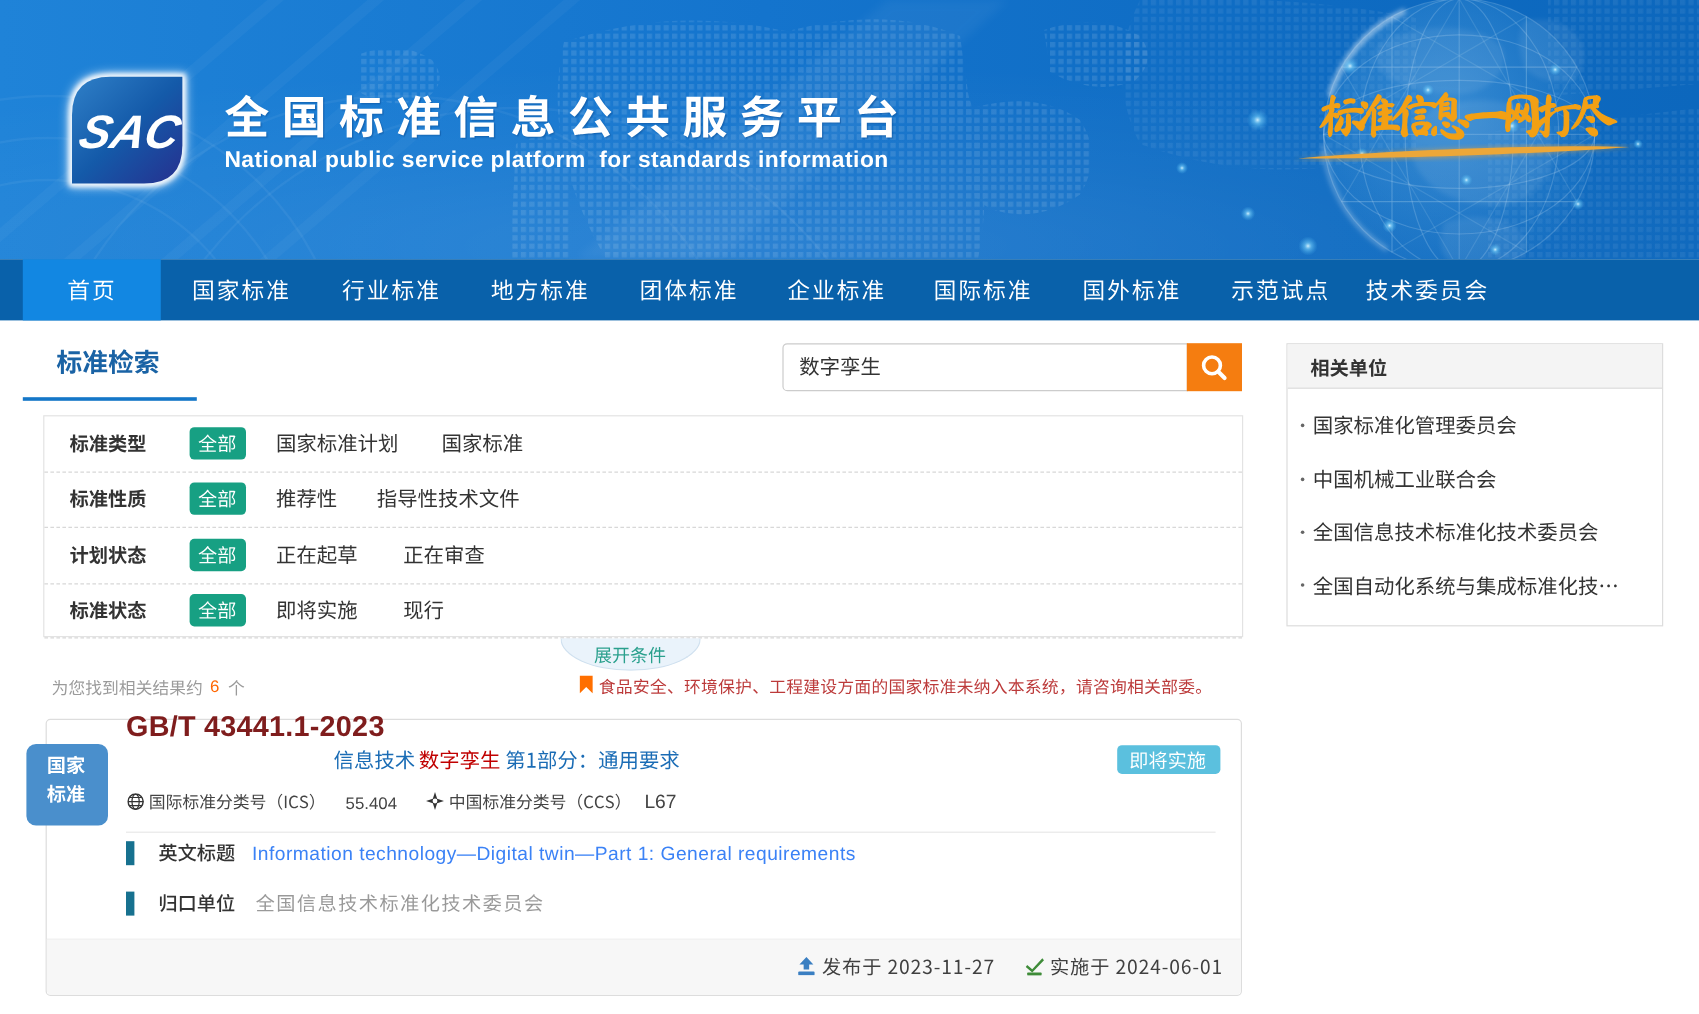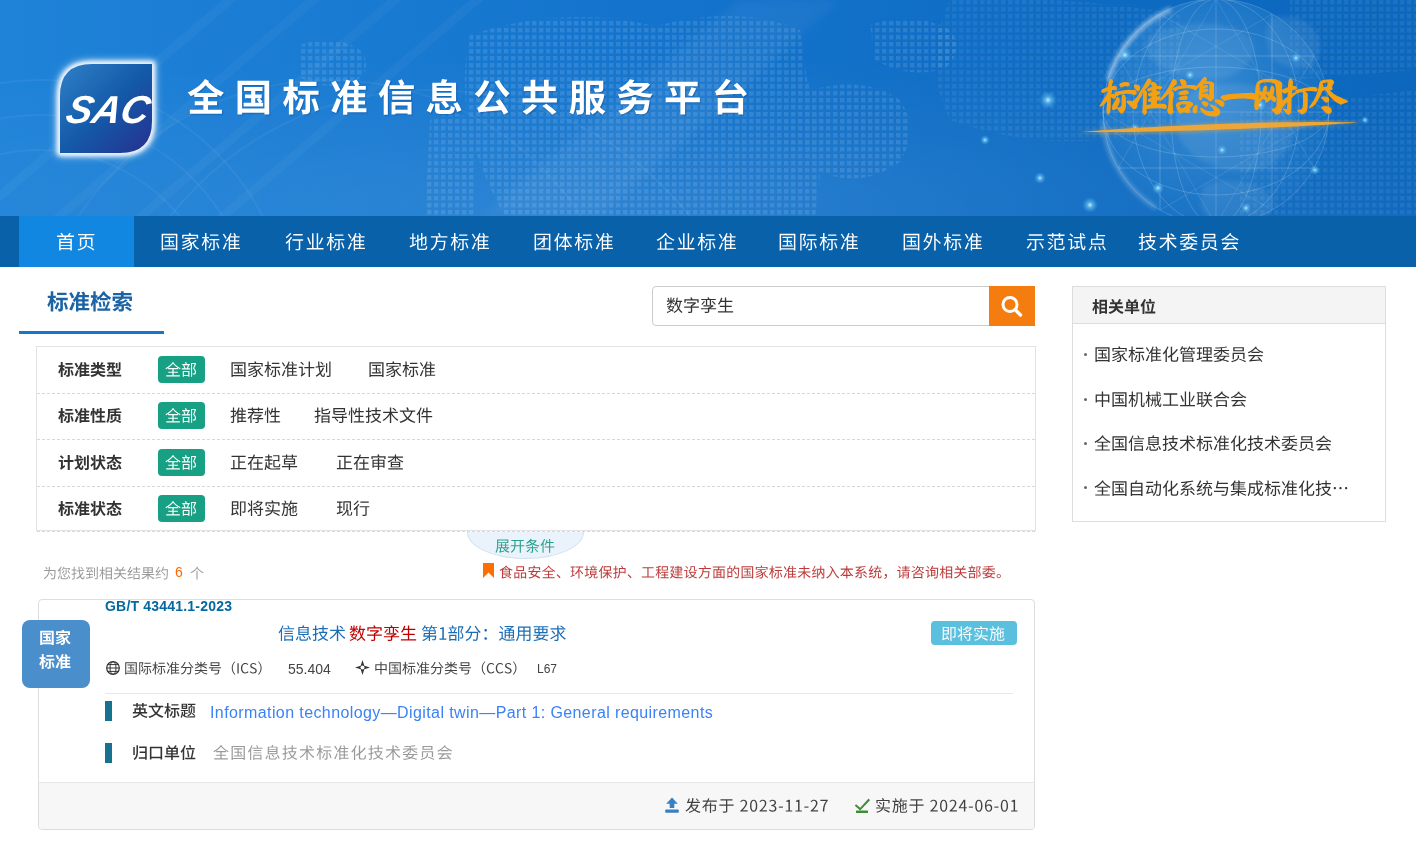--- a/index.html
+++ b/index.html
@@ -336,20 +336,21 @@
         <use href="#g4" x="5088"></use>
         <use href="#g5" x="6360"></use>
         <use href="#g6" x="7632"></use>
         <use href="#g7" x="8904"></use>
         <use href="#g8" x="10176"></use>
         <use href="#g9" x="11448"></use>
         <use href="#g10" x="12720"></use>
         <use href="#g11" x="13992"></use>
       </g>
     </svg>
+    <div class="abs" style="left:187px;top:124px;font-size:19px;font-weight:bold;color:#fff;letter-spacing:0.4px;line-height:19px;white-space:nowrap">National public service platform&nbsp; for standards information</div>
     <svg class="t" style="left:1098.0px;top:65.9px;" width="242.0" height="61.5">
       <g transform="translate(0,45.10) scale(0.04100,-0.04100)" fill="#f3a014" stroke="#f3a014" stroke-width="29">
         <use href="#g12"></use>
         <use href="#g13" x="732"></use>
         <use href="#g14" x="1463"></use>
         <use href="#g15" x="2195"></use>
         <use href="#g16" x="2927"></use>
         <use href="#g17" x="3659"></use>
         <use href="#g18" x="4390"></use>
         <use href="#g19" x="5122"></use>
@@ -669,21 +670,21 @@
         <use href="#g1"></use>
         <use href="#g118" x="1000"></use>
       </g>
     </svg>
     <svg class="t" style="left:39.0px;top:650.4px;" width="34.0" height="24.0">
       <g transform="translate(0,17.60) scale(0.01600,-0.01600)" fill="#ffffff">
         <use href="#g2"></use>
         <use href="#g3" x="1000"></use>
       </g>
     </svg>
-    <div class="abs" style="left:105px;top:594px;font-size:14px;font-weight:bold;color:#0369a1;line-height:24px;letter-spacing:0.2px">GB/T 43441.1-2023</div>
+    <div class="abs" style="left:105px;top:594px;font-size:24px;font-weight:bold;color:#7f1d1d;line-height:24px;letter-spacing:0.2px">GB/T 43441.1-2023</div>
     <svg class="t" style="left:278.0px;top:621.3px;" width="70.0" height="25.5">
       <g transform="translate(0,18.70) scale(0.01700,-0.01700)" fill="#1a6cb5">
         <use href="#g119"></use>
         <use href="#g120" x="1000"></use>
         <use href="#g39" x="2000"></use>
         <use href="#g40" x="3000"></use>
       </g>
     </svg>
     <svg class="t" style="left:349.0px;top:621.3px;" width="70.0" height="25.5">
       <g transform="translate(0,18.70) scale(0.01700,-0.01700)" fill="#c00000">
@@ -752,21 +753,21 @@
         <use href="#g123" x="4000"></use>
         <use href="#g129" x="5000"></use>
         <use href="#g130" x="6000"></use>
         <use href="#g131" x="7000"></use>
         <use href="#g133" x="8000"></use>
         <use href="#g133" x="8638"></use>
         <use href="#g134" x="9276"></use>
         <use href="#g135" x="9872"></use>
       </g>
     </svg>
-    <div class="abs" style="left:537px;top:660px;font-size:12px;color:#444;line-height:18px">L67</div>
+    <div class="abs" style="left:537px;top:660px;font-size:16px;color:#444;line-height:18px">L67</div>
     <div class="abs" style="left:105px;top:693px;width:908px;height:0;border-top:1px solid #e8e8e8"></div>
     <div class="abs" style="left:105px;top:701px;width:7px;height:20px;background:#17718f"></div>
     <svg class="t" style="left:132.0px;top:699.4px;" width="66.0" height="24.0">
       <g transform="translate(0,17.60) scale(0.01600,-0.01600)" fill="#333333">
         <use href="#g137"></use>
         <use href="#g138" x="1000"></use>
         <use href="#g139" x="2000"></use>
         <use href="#g140" x="3000"></use>
       </g>
     </svg>

